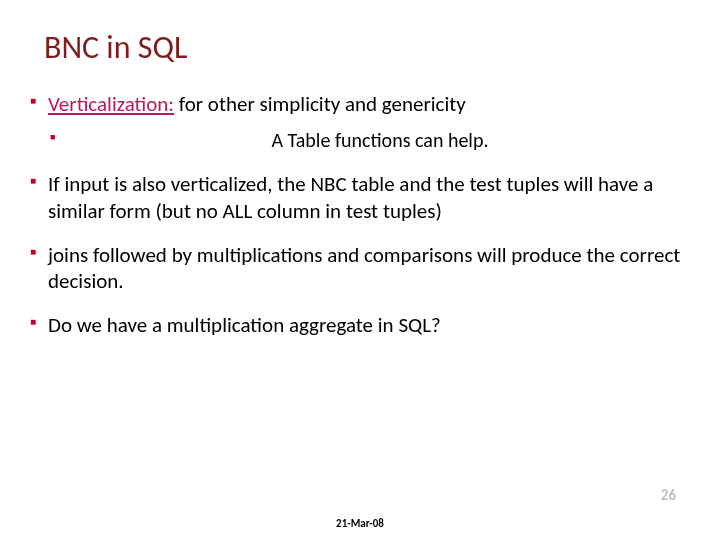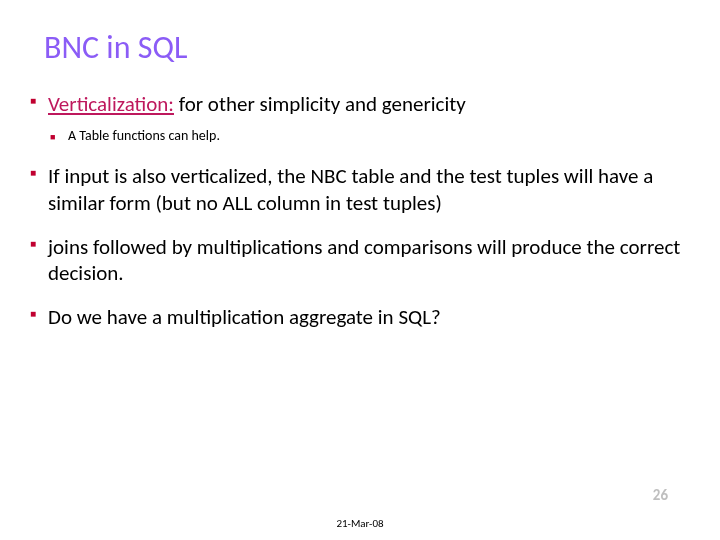--- a/index.html
+++ b/index.html
@@ -1,28 +1,28 @@
 <!DOCTYPE html>
 <html><head>
 <meta charset="utf-8">
 <style>
   * { margin: 0; padding: 0; box-sizing: border-box; }
   html, body { width: 720px; height: 540px; background: #fff; font-family: Calibri, "Segoe UI", Arial, sans-serif; color: #000; }
   .slide { position: relative; width: 720px; height: 540px; padding: 0; }
-  .title { font-size: 32px; color: #8b5cf6; font-weight: 400; padding: 28px 0 0 44px; letter-spacing: 0px; }
+  .title { font-size: 32px; color: #7f1d1d; font-weight: 400; padding: 28px 0 0 44px; letter-spacing: 0px; }
   .content { padding: 24px 28px 0 28px; }
   ul.lvl1 { list-style: none; }
   ul.lvl1 > li { position: relative; padding-left: 20px; margin-bottom: 18px; font-size: 21px; line-height: 1.25; }
   ul.lvl1 > li::before { content: "■"; position: absolute; left: 2px; top: 4px; font-size: 10px; color: #c00030; }
   ul.lvl2 { list-style: none; margin-top: 10px; }
-  ul.lvl2 > li { position: relative; padding-left: 20px; font-size: 14px; line-height: 1.3; }
+  ul.lvl2 > li { position: relative; padding-left: 20px; font-size: 20px; line-height: 1.3; text-align: center; }
   ul.lvl2 > li::before { content: "■"; position: absolute; left: 2px; top: 4px; font-size: 9px; color: #c00030; }
   .vert { color: #be185d; text-decoration: underline; }
-  .pgnum { position: absolute; right: 52px; bottom: 36px; color: #bfbfbf; font-size: 15px; font-weight: 600; }
-  .date { position: absolute; left: 50%; transform: translateX(-50%); bottom: 10px; font-size: 11px; font-weight: 400; }
+  .pgnum { position: absolute; right: 44px; bottom: 36px; color: #bfbfbf; font-size: 15px; font-weight: 600; }
+  .date { position: absolute; left: 50%; transform: translateX(-50%); bottom: 10px; font-size: 11px; font-weight: 700; }
 </style>
 </head>
 <body>
 
 <div class="slide">
   <h1 class="title">BNC in SQL</h1>
 
   <div class="content">
     <ul class="lvl1">
 

